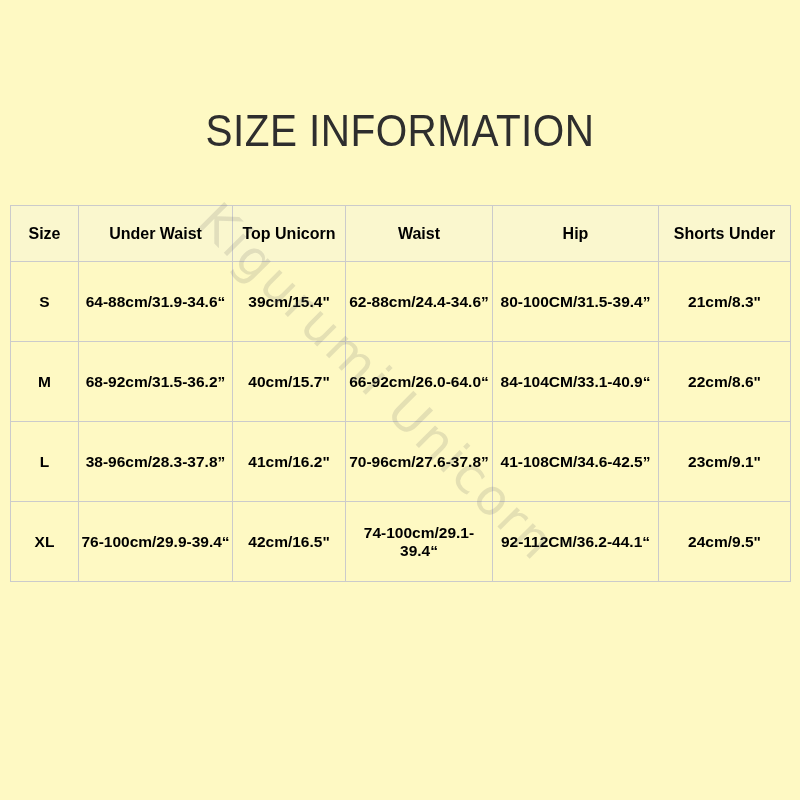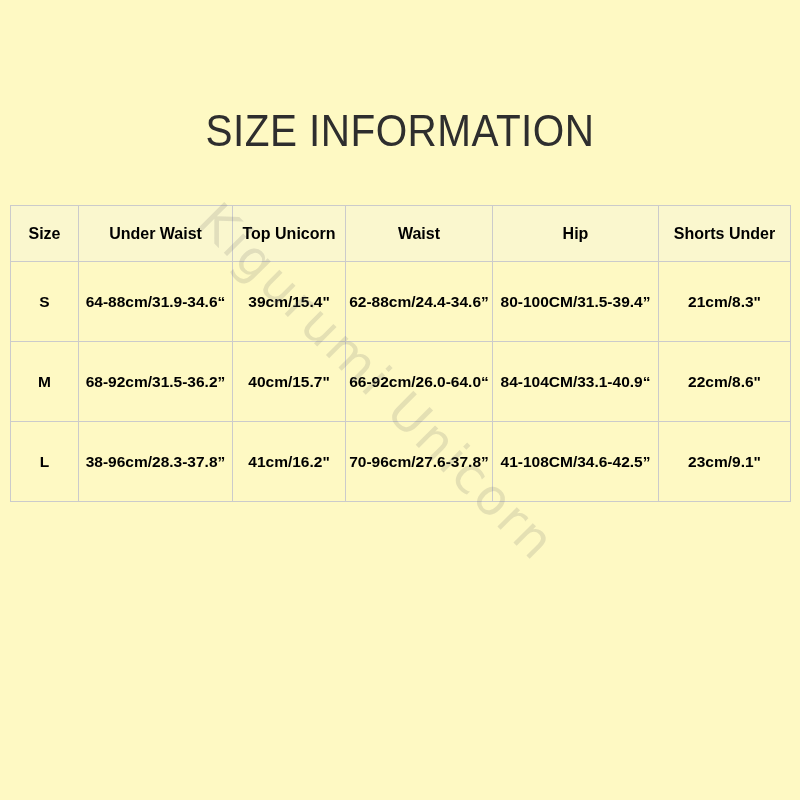--- a/index.html
+++ b/index.html
@@ -115,16 +115,24 @@
         <td>22cm/8.6"</td>
       </tr>
       <tr>
         <td>L</td>
         <td>38-96cm/28.3-37.8”</td>
         <td>41cm/16.2"</td>
         <td>70-96cm/27.6-37.8”</td>
         <td>41-108CM/34.6-42.5”</td>
         <td>23cm/9.1"</td>
       </tr>
+      <tr>
+        <td>XL</td>
+        <td>76-100cm/29.9-39.4“</td>
+        <td>42cm/16.5"</td>
+        <td>74-100cm/29.1-39.4“</td>
+        <td>92-112CM/36.2-44.1“</td>
+        <td>24cm/9.5"</td>
+      </tr>
     </tbody>
   </table>
 
 </div>
 
 </body></html>

